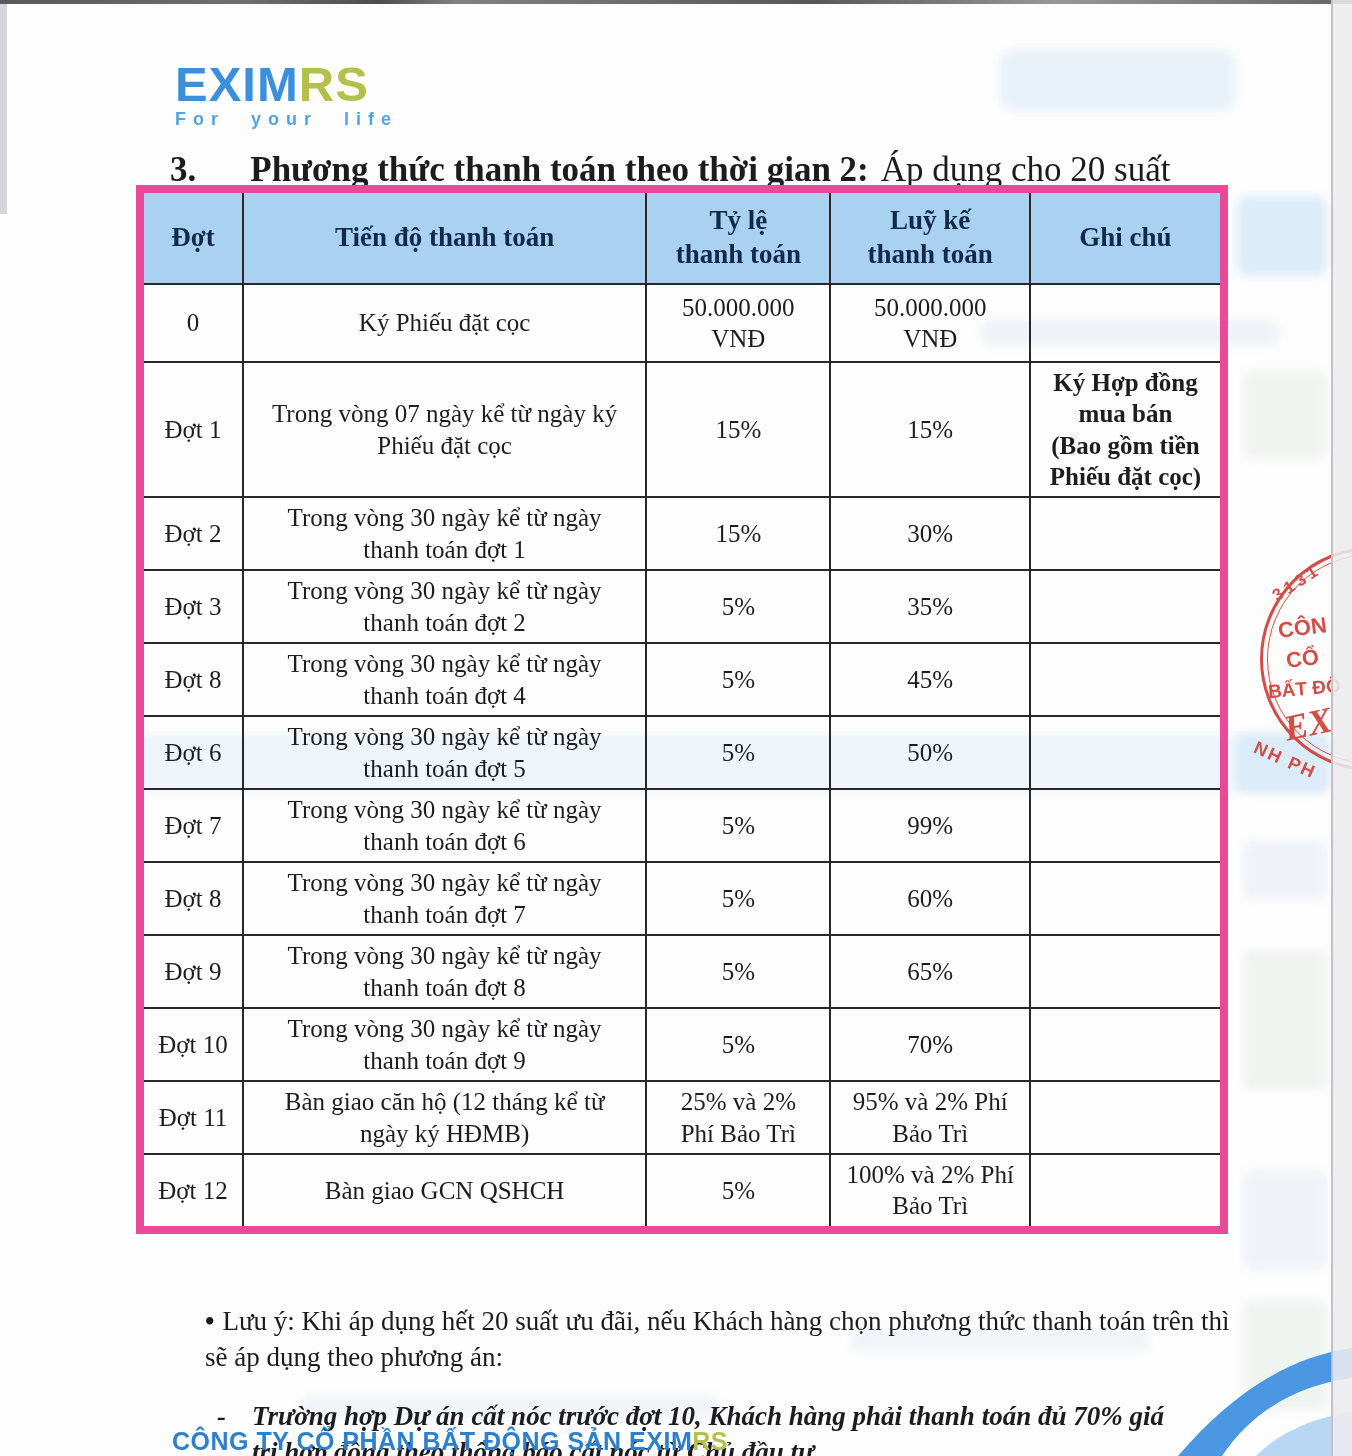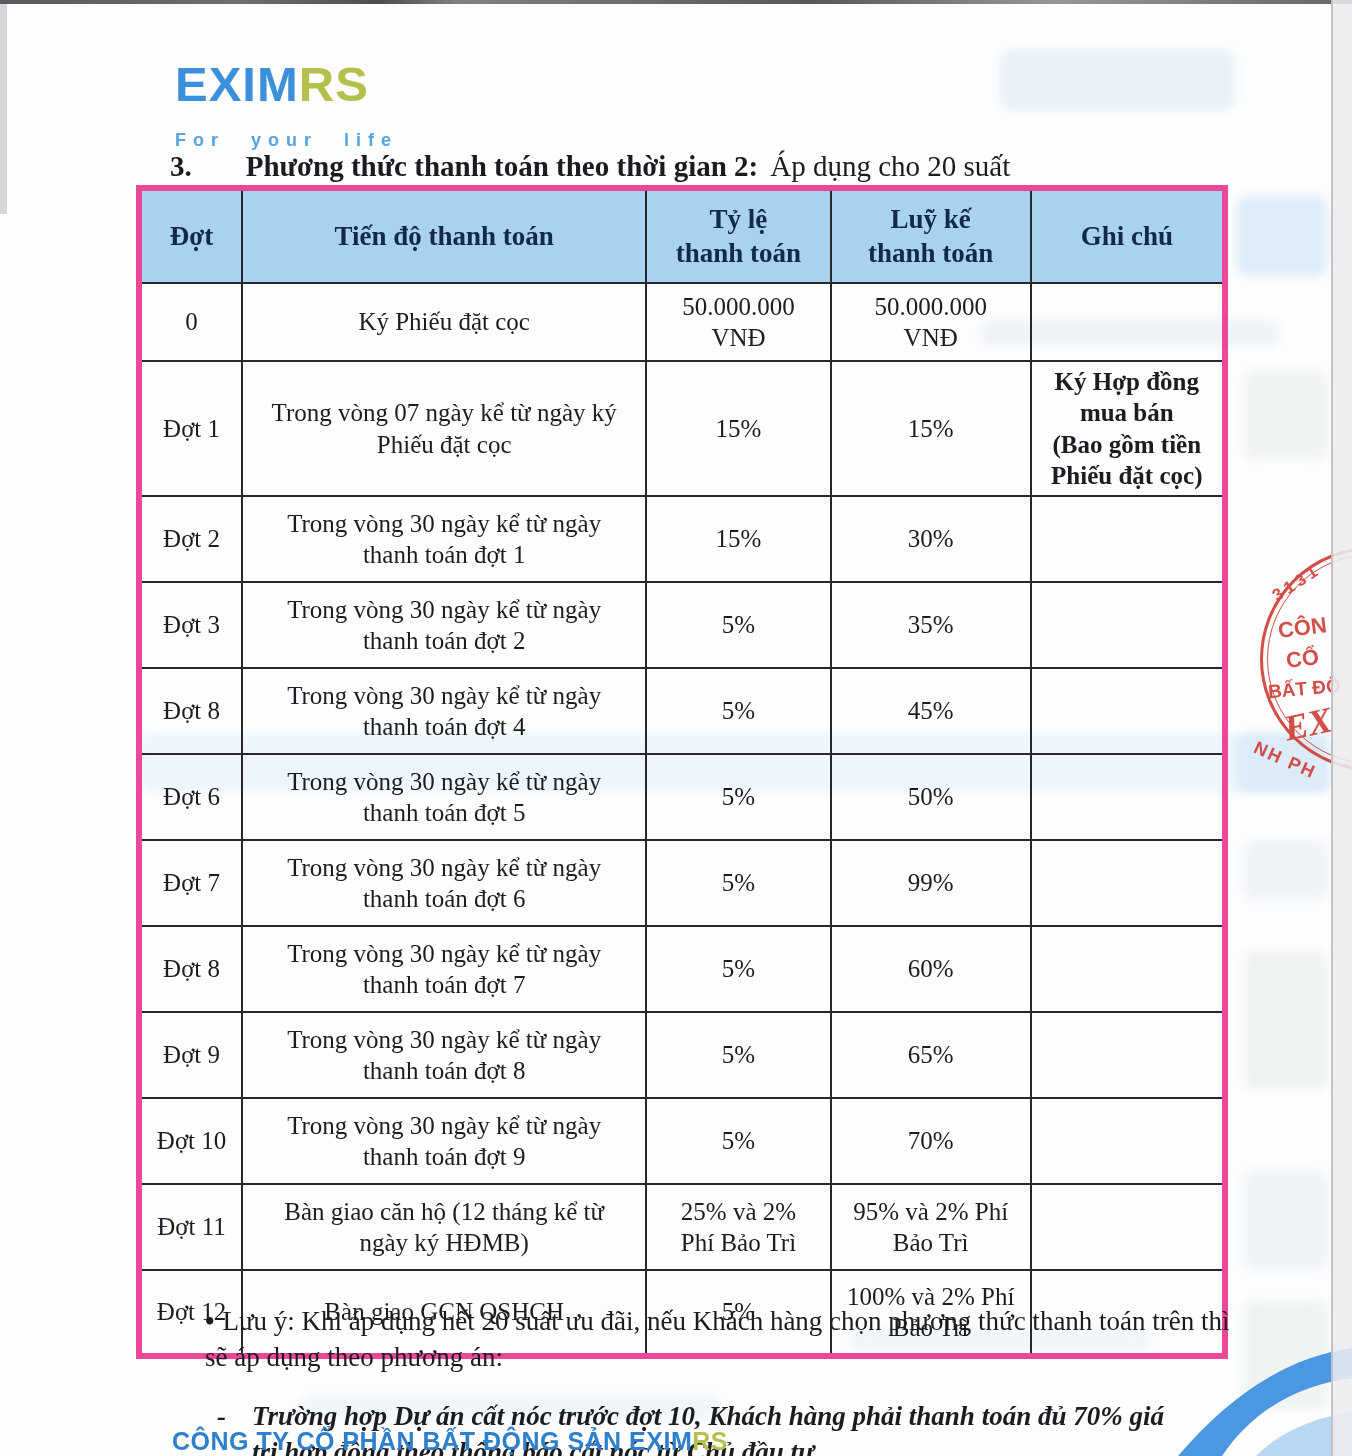--- a/index.html
+++ b/index.html
@@ -34,24 +34,24 @@
   .g-r5{left:1243px;top:1300px;width:85px;height:110px;background:rgba(150,185,160,0.13);}
   .g-b1{left:300px;top:1395px;width:420px;height:24px;background:rgba(130,175,215,0.10);}
   .g-b2{left:850px;top:1330px;width:300px;height:22px;background:rgba(130,175,215,0.10);}
 
   
   .logo{position:absolute;left:175px;top:60px;z-index:5;}
   .logo-word{font-family:"Liberation Sans", sans-serif;font-weight:800;font-size:49px;line-height:1;letter-spacing:1px;}
   .logo-exim{color:#3b8fdb;text-align:center;}
   .logo-rs{color:#b5bf4c;}
   .logo-tagline{font-family:"Liberation Sans", sans-serif;font-weight:700;font-size:18px;color:#54a4e4;
-    letter-spacing:7px;word-spacing:14px;margin-top:21px;}
-
-  
-  .heading{position:absolute;left:170px;top:150px;z-index:5;font-size:29px;color:#1b1b20;white-space:nowrap;}
+    letter-spacing:7px;word-spacing:14px;margin-top:0;}
+
+  
+  .heading{position:absolute;left:170px;top:150px;z-index:5;font-size:35px;color:#1b1b20;white-space:nowrap;}
   .heading .h-num{font-weight:700;margin-right:54px;}
   .heading .h-bold{font-weight:700;}
   .heading .h-reg{font-weight:400;margin-left:12px;}
 
   
   table.pay{
     position:absolute;left:136px;top:185px;width:1092px;z-index:5;
     border-collapse:collapse;table-layout:fixed;
     font-size:25px;color:#1c1c22;
   }
@@ -59,25 +59,25 @@
   table.pay col.c2{width:37.2%;}
   table.pay col.c3{width:17.0%;}
   table.pay col.c4{width:18.4%;}
   table.pay col.c5{width:17.9%;}
   table.pay th, table.pay td{
     border:2px solid #28282c;text-align:center;vertical-align:middle;
     white-space:pre-line;line-height:1.25;padding:4px 6px;
   }
   table.pay thead tr{height:95px;}
   table.pay th{background:#a9d2f0;color:#12294a;font-weight:700;font-size:27px;}
-  table.pay tbody tr{height:86px;}
+  table.pay tbody tr{height:73px;}
   table.pay tbody tr:nth-child(1){height:78px;}
   table.pay tbody tr:nth-child(2){height:132px;}
   td.c-note{font-weight:700;line-height:1.3;}
-  table.pay{border:6px solid #ec4899;}
+  table.pay{border:8px solid #ec4899;}
 
   
   .notes{position:absolute;left:205px;top:1303px;width:1040px;z-index:5;color:#1b1b20;font-size:27px;}
   .note-main{line-height:1.35;}
   .note-main .n-bullet{font-weight:700;margin-right:8px;}
   .note-main .n-bold{font-weight:400;}
   .note-item{display:flex;margin-top:22px;font-style:italic;font-weight:700;line-height:1.35;width:985px;}
   .note-item .n-dash{margin:0 26px 0 12px;}
 
   

